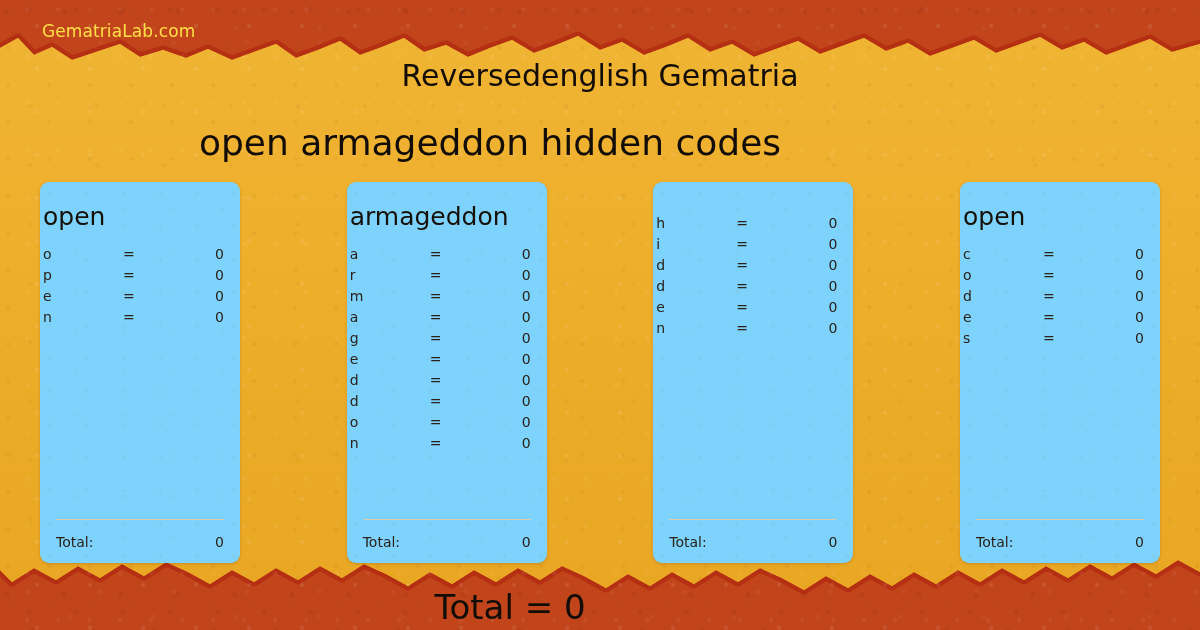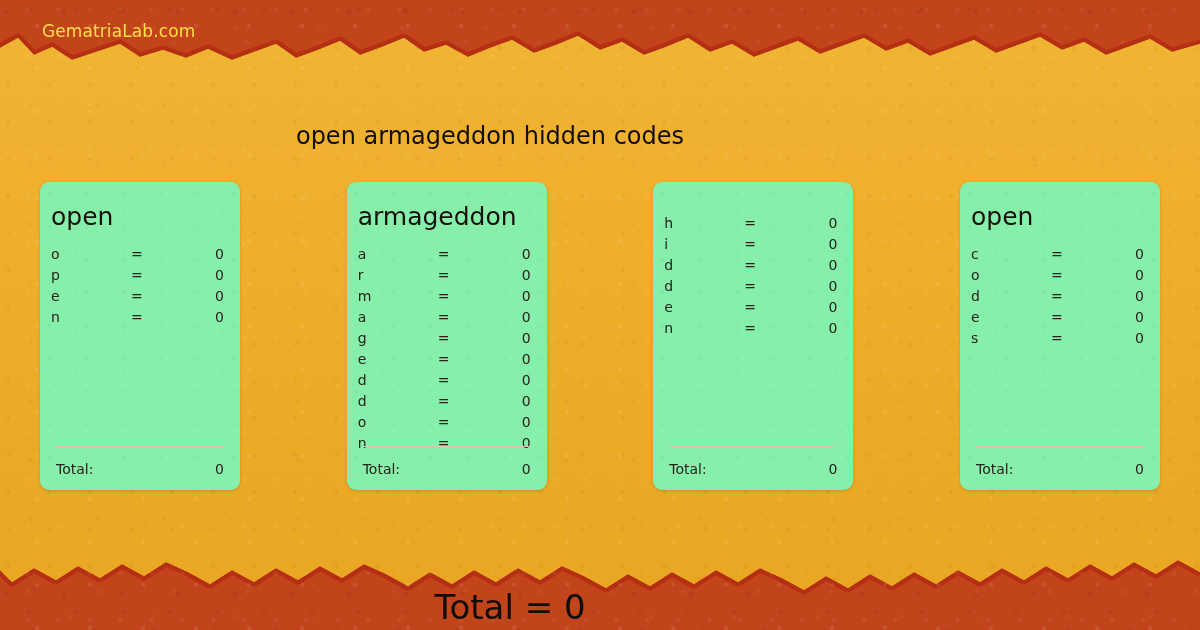--- a/index.html
+++ b/index.html
@@ -85,43 +85,43 @@
     font-size: 30px;
     color: #120d08;
     white-space: nowrap;
   }
   .subtitle {
     position: absolute;
     left: 0;
     top: 122px;
     width: 980px;
     text-align: center;
-    font-size: 24px;
+    font-size: 36px;
     color: #120d08;
     white-space: nowrap;
   }
 
   
   .cards {
     position: absolute;
     left: 40px;
     top: 182px;
     width: 1120px;
     height: 330px;
     display: flex;
     justify-content: space-between;
   }
   .card {
     position: relative;
     width: 200px;
-    height: 308px;
+    height: 381px;
     box-sizing: border-box;
-    background: #86efac;
+    background: #7dd3fc;
     border-radius: 9px;
-    padding: 16px 16px 0 11px;
+    padding: 16px 16px 0 3px;
     box-shadow: 0 1px 3px rgba(90,45,5,.22);
     overflow: hidden;
   }
   .card::after {
     content: "";
     position: absolute;
     inset: 0;
     pointer-events: none;
     opacity: .10;
     background-image:
@@ -243,20 +243,21 @@
           <stop offset="45%" stop-color="#eeae2a"></stop>
           <stop offset="100%" stop-color="#e8a622"></stop>
         </linearGradient>
       </defs>
     </svg>
     <div class="grain"></div>
   </div>
 
   <div class="logo">GematriaLab.com</div>
 
+  <div class="title">Reversedenglish Gematria</div>
   <div class="subtitle">open armageddon hidden codes</div>
 
   <div class="cards">
 
     <div class="card">
       <div class="card-title">open</div>
       <div class="rows">
         <div class="row">
           <span class="ltr">o</span>
           <span class="eq">=</span>

